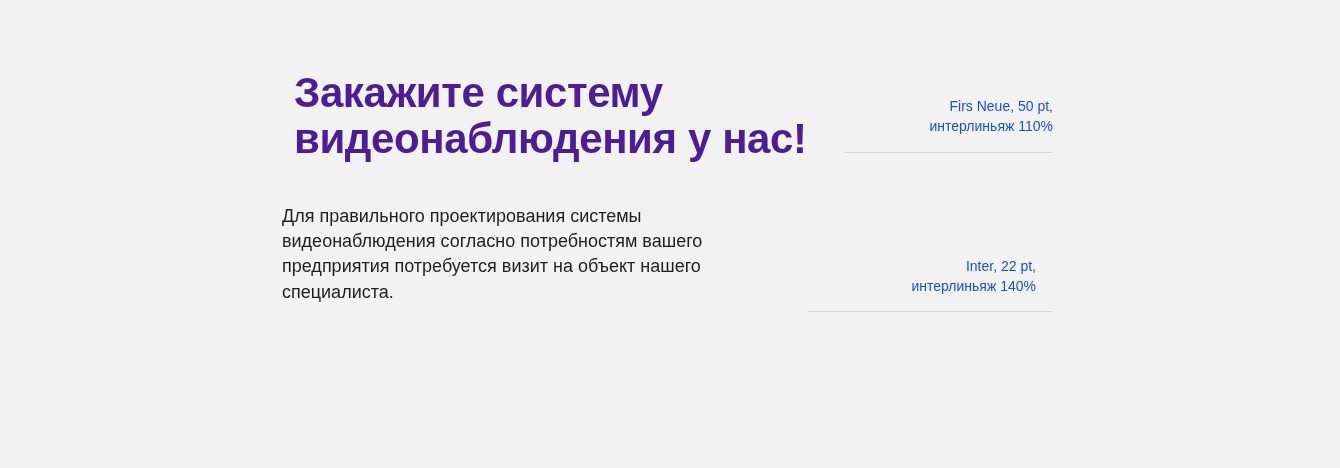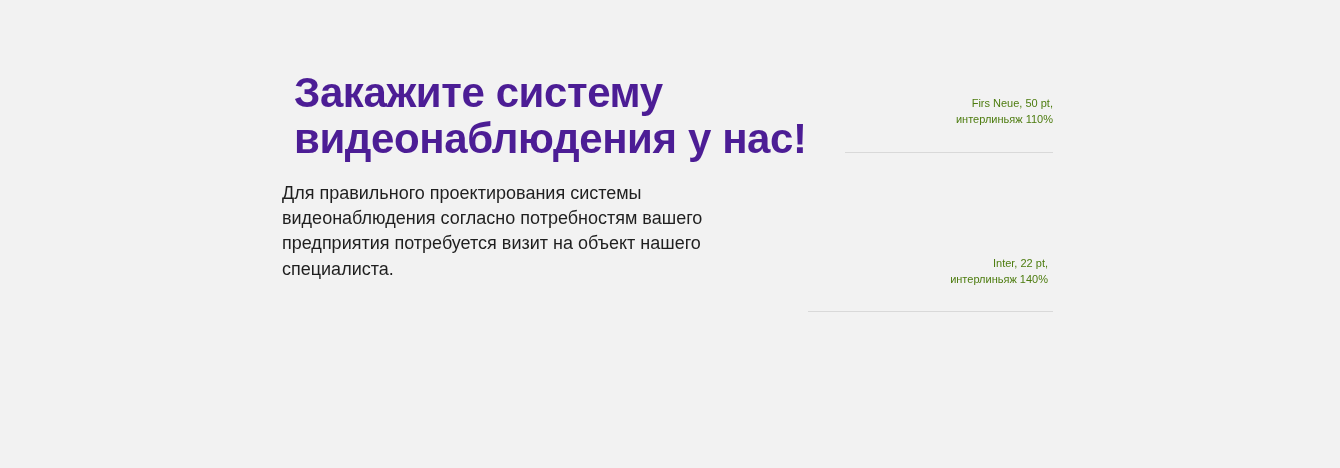--- a/index.html
+++ b/index.html
@@ -36,54 +36,54 @@
     line-height: 1.10;
     letter-spacing: -0.4px;
     color: #4c1d95;
     white-space: pre-line;
   }
 
   
   .body-block {
     position: absolute;
     left: 282px;
-    top: 181px;
+    top: 204px;
     width: 540px;
   }
   .body-para {
     margin: 0 0 10px 0;
     font-family: "Liberation Sans", "DejaVu Sans", sans-serif;
     font-size: 18px;
     font-weight: 400;
     line-height: 1.40;
     color: #1f1f1f;
     white-space: pre-line;
   }
   .body-para:last-child {
     margin-bottom: 0;
   }
 
   
   .annotation {
     position: absolute;
     text-align: right;
     font-family: "Liberation Sans", "DejaVu Sans", sans-serif;
-    font-size: 11px;
+    font-size: 14px;
     font-weight: 400;
     line-height: 1.45;
-    color: #4d7c0f;
+    color: #1d4ed8;
     white-space: pre-line;
   }
   .annotation-heading {
     right: 287px;   
     top: 96px;
     width: 260px;
   }
   .annotation-body {
-    right: 292px;
+    right: 304px;
     top: 256px;
     width: 260px;
   }
 
   
   .rule {
     position: absolute;
     height: 1px;
     background: #d9d9d9;
     border: 0;

